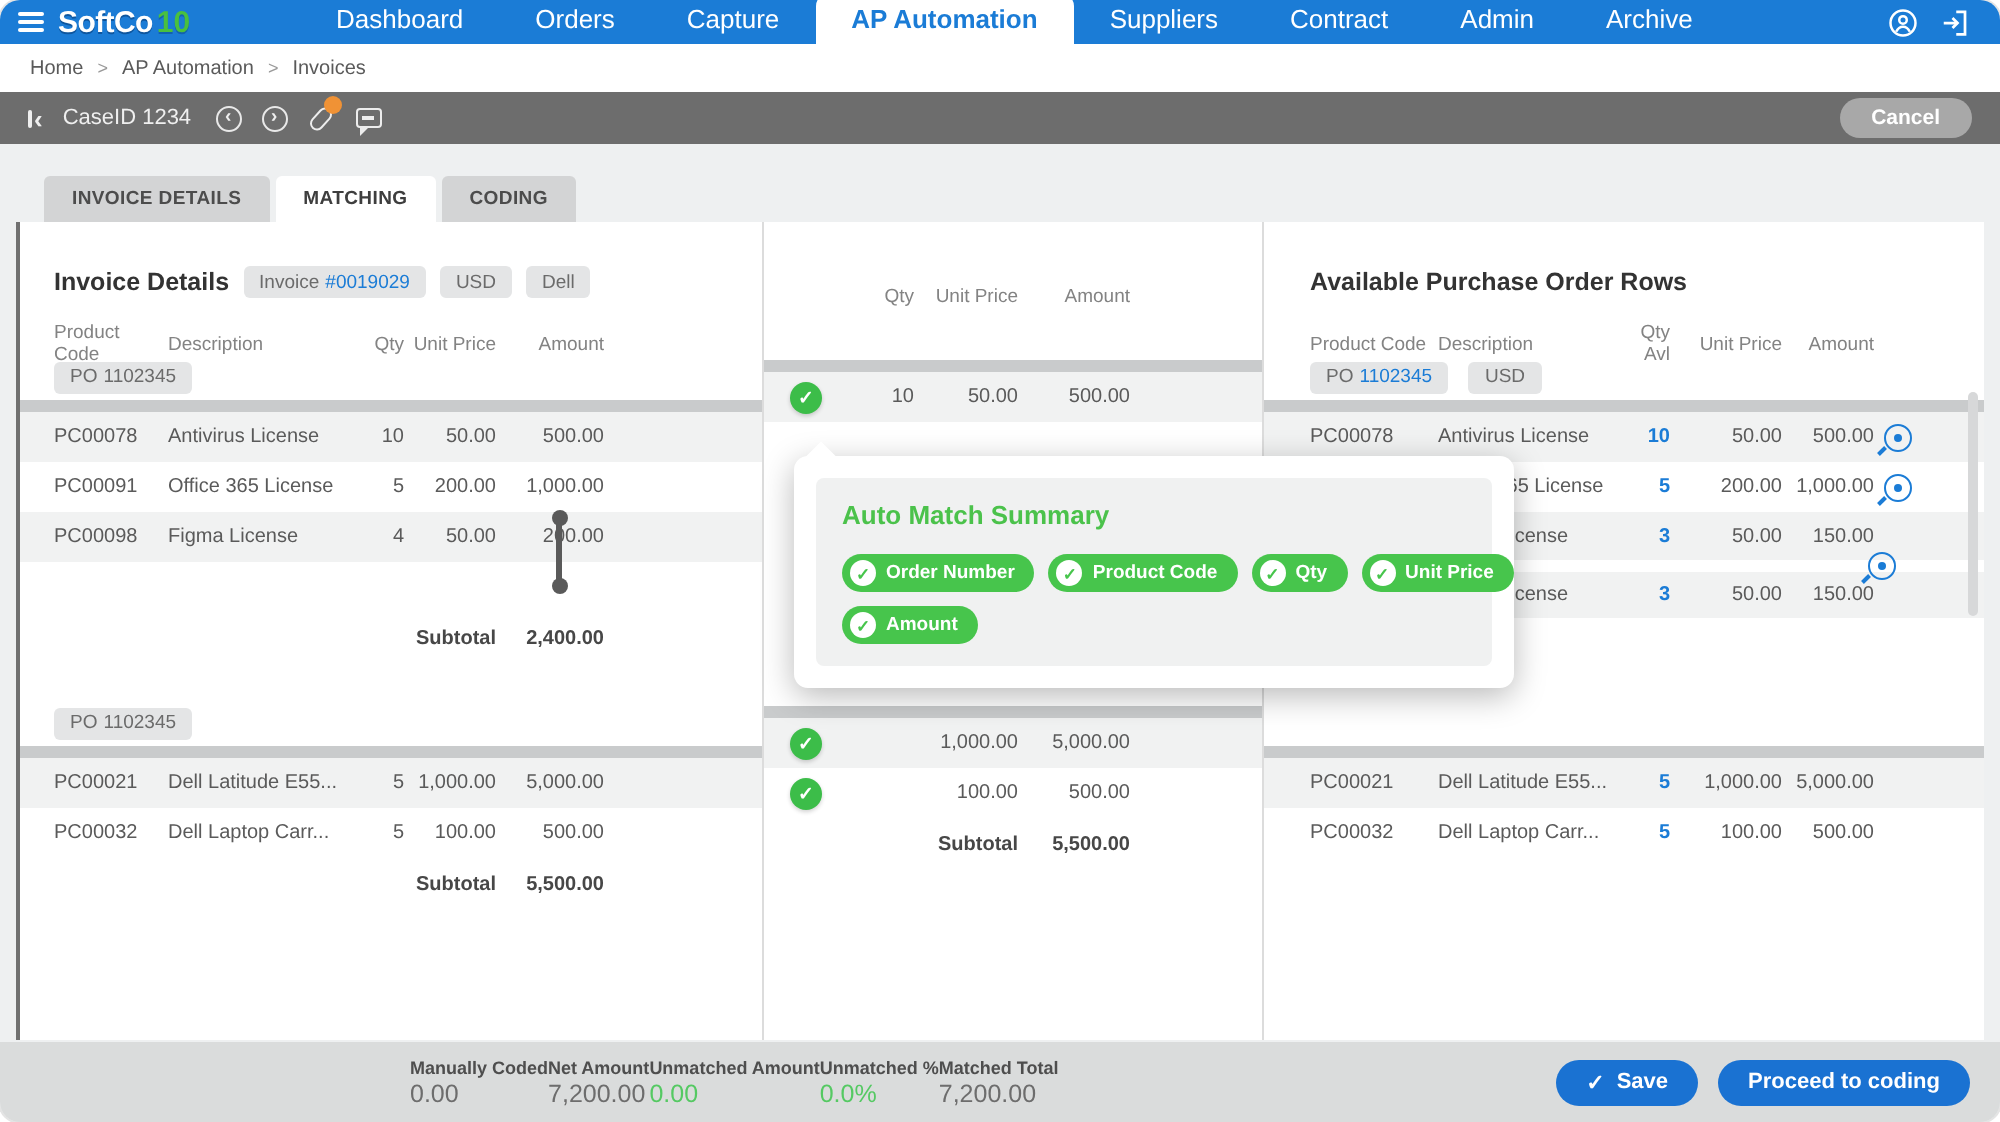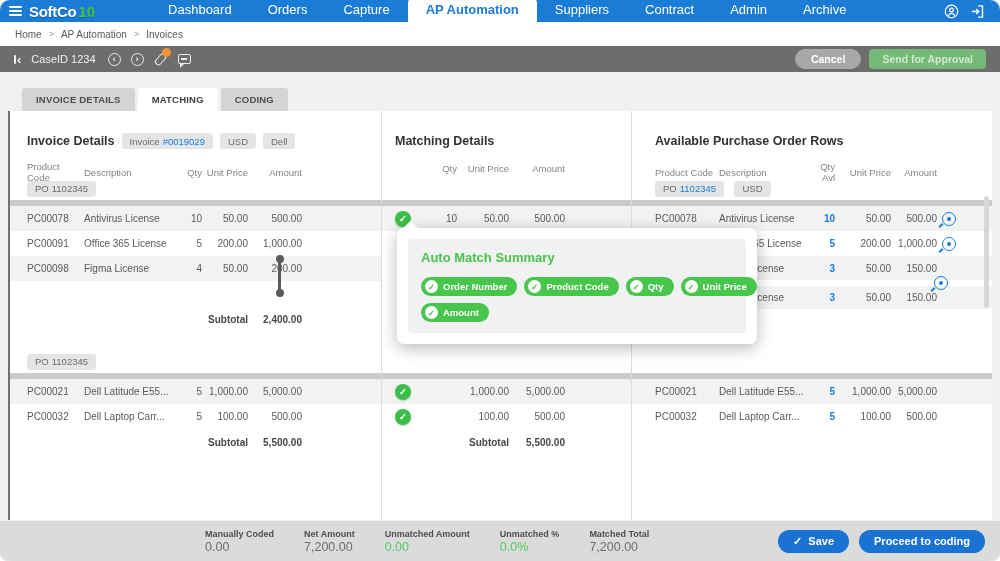--- a/index.html
+++ b/index.html
@@ -113,21 +113,21 @@
   .popup-msg{font-size:10.5px;color:#555;margin-top:6px;}
   .pills{display:flex;gap:7px;margin-top:12px;flex-wrap:nowrap;}
   .pills.second{margin-top:7px;}
   .pill{background:#47c54c;border-radius:11px;color:#fff;font-size:9.5px;font-weight:bold;display:inline-flex;
         align-items:center;gap:5px;padding:3px 10px 3px 4px;white-space:nowrap;}
   .pill .pc{width:13px;height:13px;background:#fff;color:#47c54c;border-radius:50%;font-size:8.5px;font-weight:bold;
             display:flex;align-items:center;justify-content:center;}
 
   
   .footer{height:40px;background:#dadcdc;display:flex;align-items:center;padding:0 15px;box-sizing:border-box;}
-  .stats{display:flex;gap:30px;margin-left:190px;}
+  .stats{display:flex;margin-left:190px;}
   .stat .lb{font-size:9px;font-weight:bold;color:#4e4e4e;}
   .stat .vl{font-size:12.5px;color:#6d6d6d;margin-top:1px;}
   .stat.green .vl{color:#55c963;}
   .foot-btns{margin-left:auto;display:flex;gap:10px;}
   .btn-blue{background:#1a72d2;color:#fff;font-weight:bold;font-size:11px;border:none;border-radius:13px;
             padding:5px 15px;display:flex;align-items:center;gap:6px;cursor:pointer;font-family:inherit;}
 </style>
 </head>
 <body>
 
@@ -187,21 +187,20 @@
     <span class="case-id">CaseID 1234</span>
     <span class="circ">‹</span>
     <span class="circ">›</span>
     <span class="clip-wrap">
       <span class="clip"></span>
         <span class="clip-dot"></span>
     </span>
     <span class="cmt"></span>
     <div class="tb-btns">
       <button class="btn-cancel">Cancel</button>
-      <button class="btn-send">Send for Approval</button>
     </div>
   </div>
 
   <div class="content">
 
     <div class="tabs">
       <span class="tab">INVOICE DETAILS</span>
       <span class="tab active">MATCHING</span>
       <span class="tab">CODING</span>
     </div>
@@ -286,23 +285,20 @@
           <div class="subrow t1">
             <span class="sub-l1">Subtotal</span>
             <span class="sub-v1">5,500.00</span>
           </div>
         </div>
 
         <span class="link-handle"></span>
       </div>
 
       <div class="col col2">
-        <div class="panel-title">
-          <span>Matching Details</span>
-        </div>
         <div class="thead t2">
           <span></span>
           <span class="num">Qty</span>
           <span class="num">Unit Price</span>
           <span class="num">Amount</span>
         </div>
         <div class="badge-row"></div>
         <div class="hbar"></div>
 
         <div class="row t2 alt">

